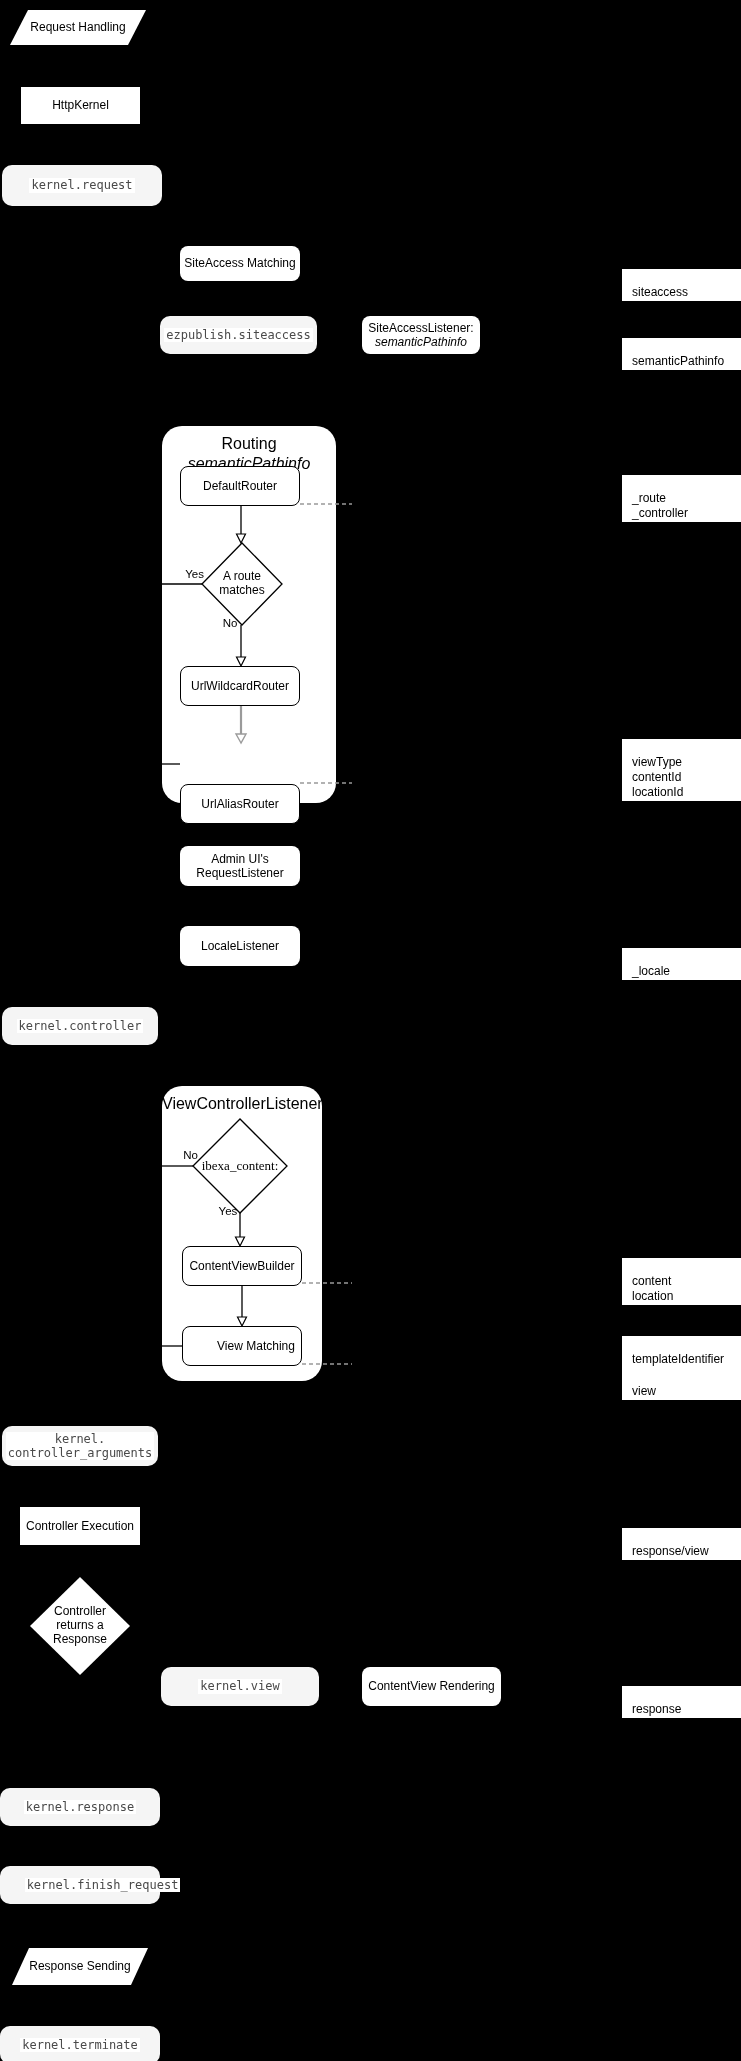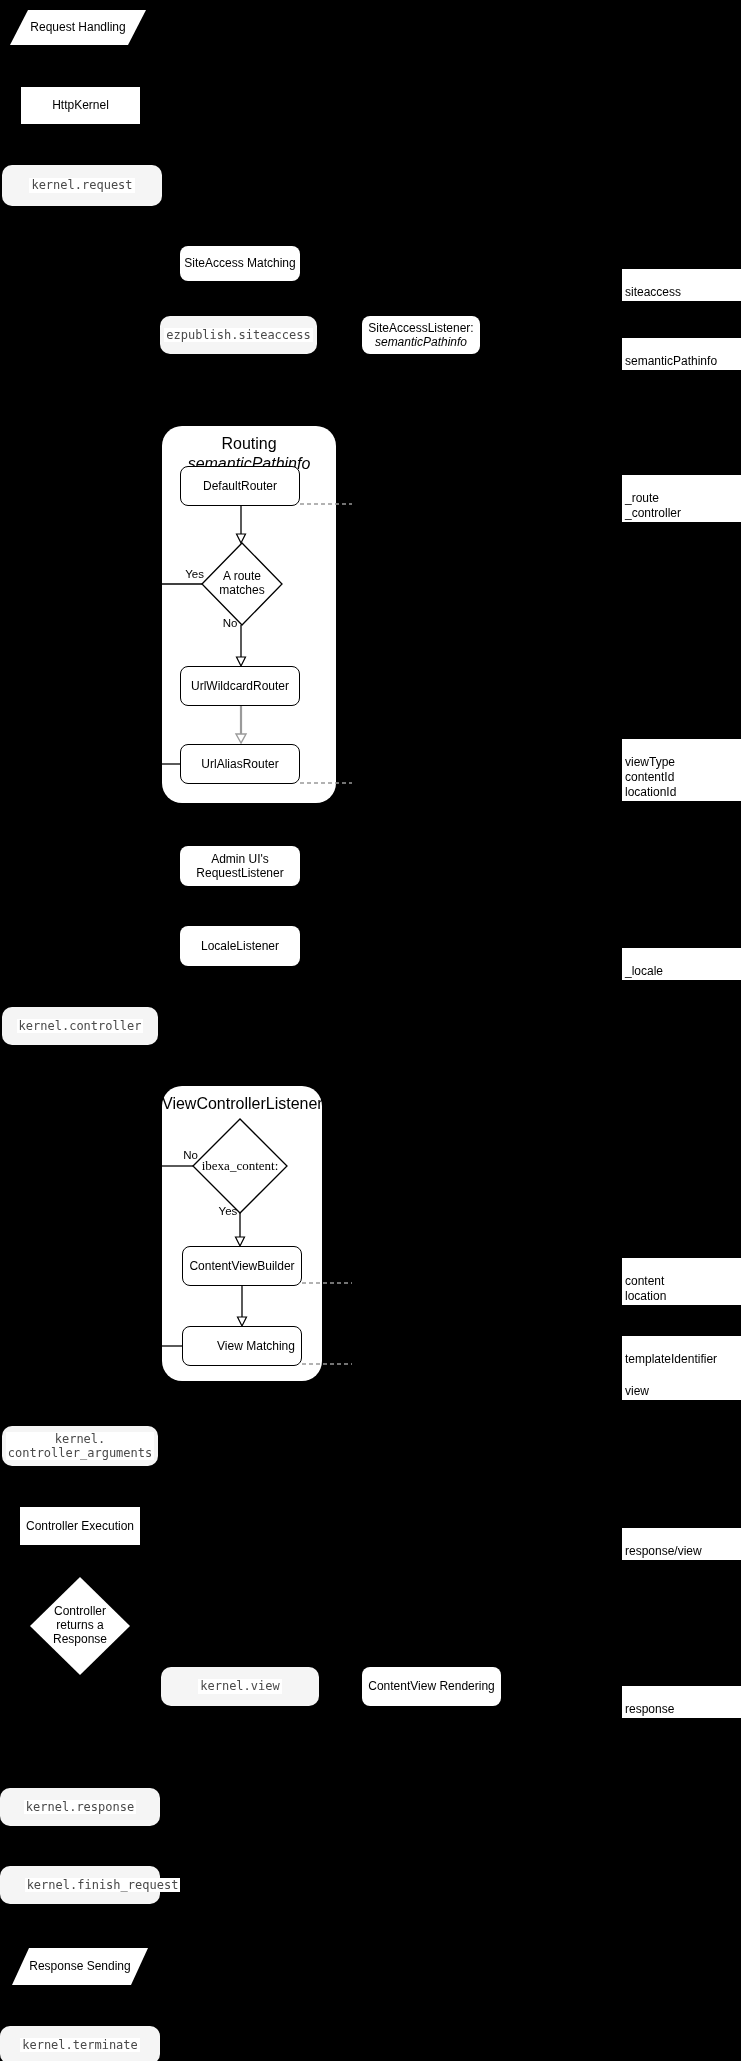--- a/index.html
+++ b/index.html
@@ -9,21 +9,21 @@
   .node{display:flex;align-items:center;justify-content:center;text-align:center;
         font-size:12px;line-height:1.2;z-index:3;}
   .white-rect{background:#fff;}
   .white-round{background:#fff;border-radius:8px;}
   .inner-box{background:#fff;border:1px solid #000;border-radius:8px;z-index:3;}
   .event{background:#f5f5f5;border-radius:10px;z-index:3;}
   .event .mono{font-family:"DejaVu Sans Mono","Liberation Mono",monospace;
                font-size:12px;color:#4a4a4a;background:#fff;padding:0 2px;white-space:pre;text-align:center;}
   .container{background:#fff;border-radius:20px;z-index:1;}
   .ctitle{position:absolute;width:100%;text-align:center;font-size:16px;line-height:1.25;z-index:3;}
-  .side-label{background:#fff;font-size:12px;line-height:15px;padding:1px 0 1px 3px;
+  .side-label{background:#fff;font-size:12px;line-height:15px;padding:1px 0 1px 10px;
               text-align:left;z-index:3;white-space:pre-line;}
   .overlay{position:absolute;z-index:4;font-size:12px;line-height:1.15;text-align:center;
            display:flex;align-items:center;justify-content:center;white-space:pre-line;}
   .yesno{position:absolute;z-index:4;font-size:11.5px;}
   .serif{font-family:"Liberation Serif",serif;font-size:13px;}
   svg.layer{position:absolute;left:0;top:0;z-index:2;}
   .it{font-style:italic;}
 </style>
 </head>
 <body>
@@ -112,21 +112,21 @@
     <span>Yes</span>
   </div>
   <div class="yesno" style="left:214px;top:611px;width:32px;text-align:center;">
     <span>No</span>
   </div>
 
   <div class="abs node inner-box" style="left:180px;top:660px;width:120px;height:40px;">
     <span>UrlWildcardRouter</span>
   </div>
 
-  <div class="abs node inner-box" style="left:180px;top:738px;width:120px;height:40px;">
+  <div class="abs node inner-box" style="left:180px;top:778px;width:120px;height:40px;">
     <span>UrlAliasRouter</span>
   </div>
 
   <div class="abs node white-round" style="left:180px;top:840px;width:120px;height:40px;white-space:pre-line;">
     <span>Admin UI's
 RequestListener</span>
   </div>
 
   <div class="abs node white-round" style="left:180px;top:920px;width:120px;height:40px;">
     <span>LocaleListener</span>

